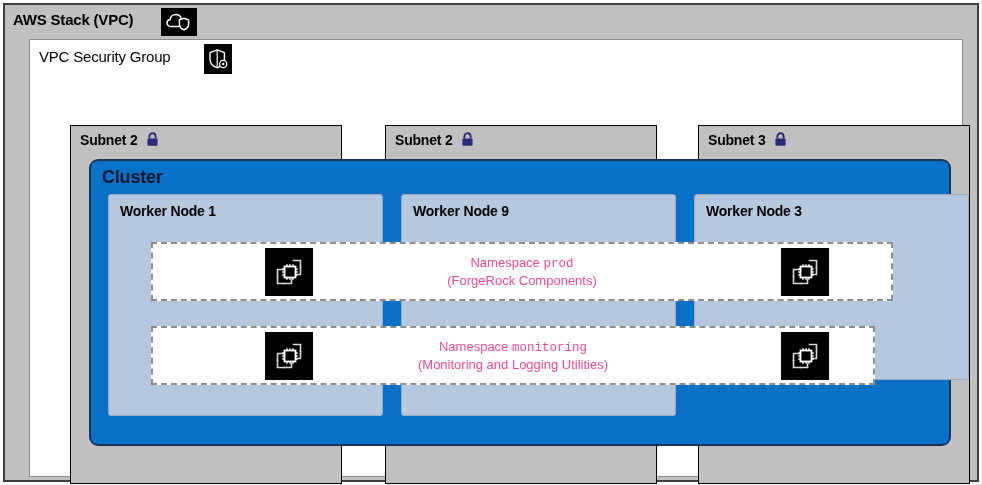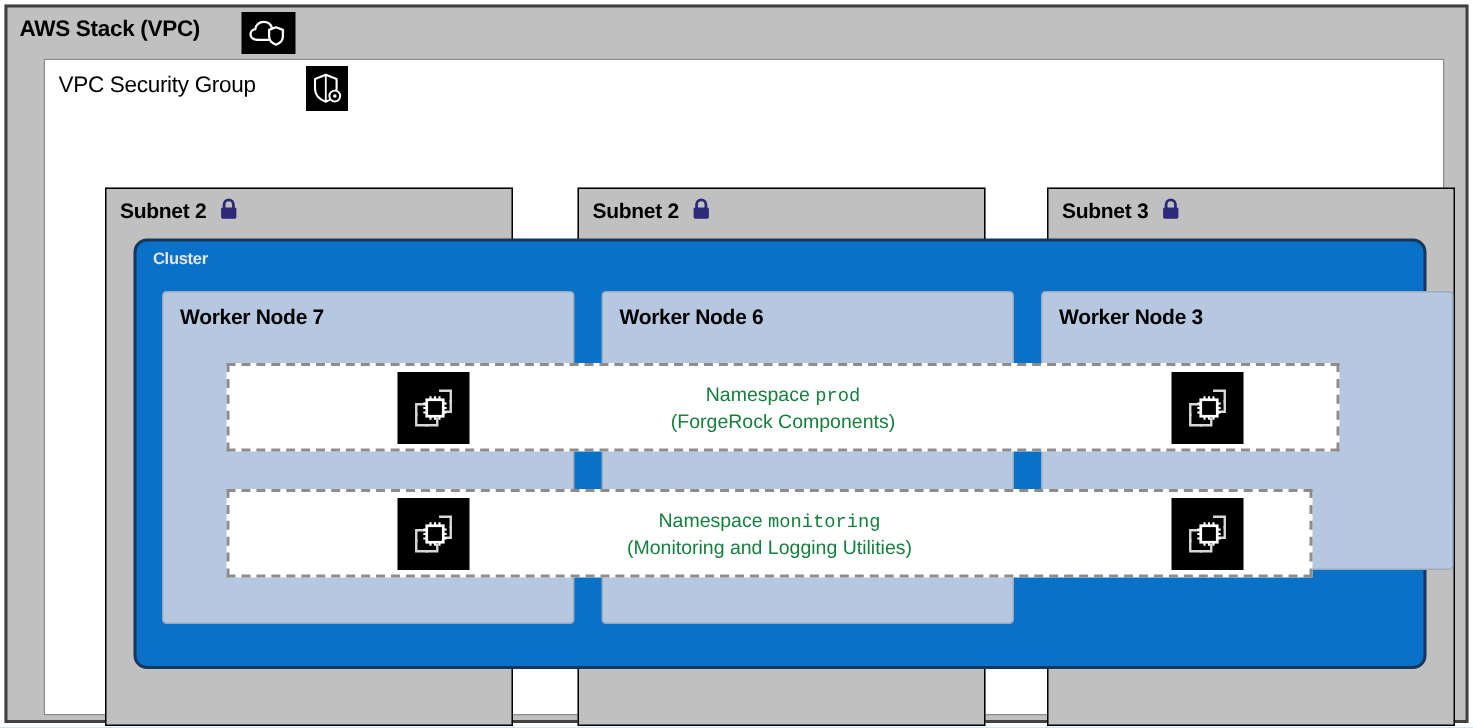--- a/index.html
+++ b/index.html
@@ -97,23 +97,23 @@
     background: #0a71c8;
     border: 2px solid #16365c;
     border-radius: 9px;
     box-sizing: border-box;
   }
 
   .cluster-title {
     position: absolute;
     left: 11px;
     top: 6px;
-    font-size: 11px;
+    font-size: 18px;
     font-weight: bold;
-    color: #e5e5e5;
+    color: #0f172a;
     letter-spacing: -0.2px;
     white-space: nowrap;
   }
 
   
   .worker {
     position: absolute;
     background: #b6c7e0;
     border: 1px solid #9aa9bd;
     border-radius: 3px;
@@ -145,21 +145,21 @@
   .ns-monitoring { left: 60px; top: 165px; width: 724px; height: 59px; }
 
   .ns-label {
     position: absolute;
     left: 0;
     right: 0;
     top: 50%;
     transform: translateY(-50%);
     text-align: center;
     font-size: 13px;
-    color: #15803d;
+    color: #ec4899;
     line-height: 1.32;
   }
   .ns-label .mono {
     font-family: "Liberation Mono", monospace;
     font-size: 12.5px;
   }
   .ns-sub { display: block; }
 
   
   .pod-icon {
@@ -271,24 +271,24 @@
             </svg>
           </span>
         </span>
       </div>
 
       <div class="cluster">
 
         <span class="cluster-title">Cluster</span>
 
         <div class="worker worker-1">
-          <span class="worker-title">Worker Node 7</span>
+          <span class="worker-title">Worker Node 1</span>
         </div>
         <div class="worker worker-2">
-          <span class="worker-title">Worker Node 6</span>
+          <span class="worker-title">Worker Node 9</span>
         </div>
         <div class="worker worker-3">
           <span class="worker-title">Worker Node 3</span>
         </div>
 
         <div class="namespace ns-prod">
           <span class="pod-icon pod-left">
             <svg width="34" height="34" viewBox="0 0 34 34" aria-hidden="true">
               <path d="M21.5 5.5 L28.5 5.5 L28.5 12.5" fill="none" stroke="#d8d8d8" stroke-width="1.6" stroke-linecap="square"></path>
               <path d="M28.5 12.5 L28.5 19.5 L24.5 19.5" fill="none" stroke="#d8d8d8" stroke-width="1.6" stroke-linecap="square"></path>

